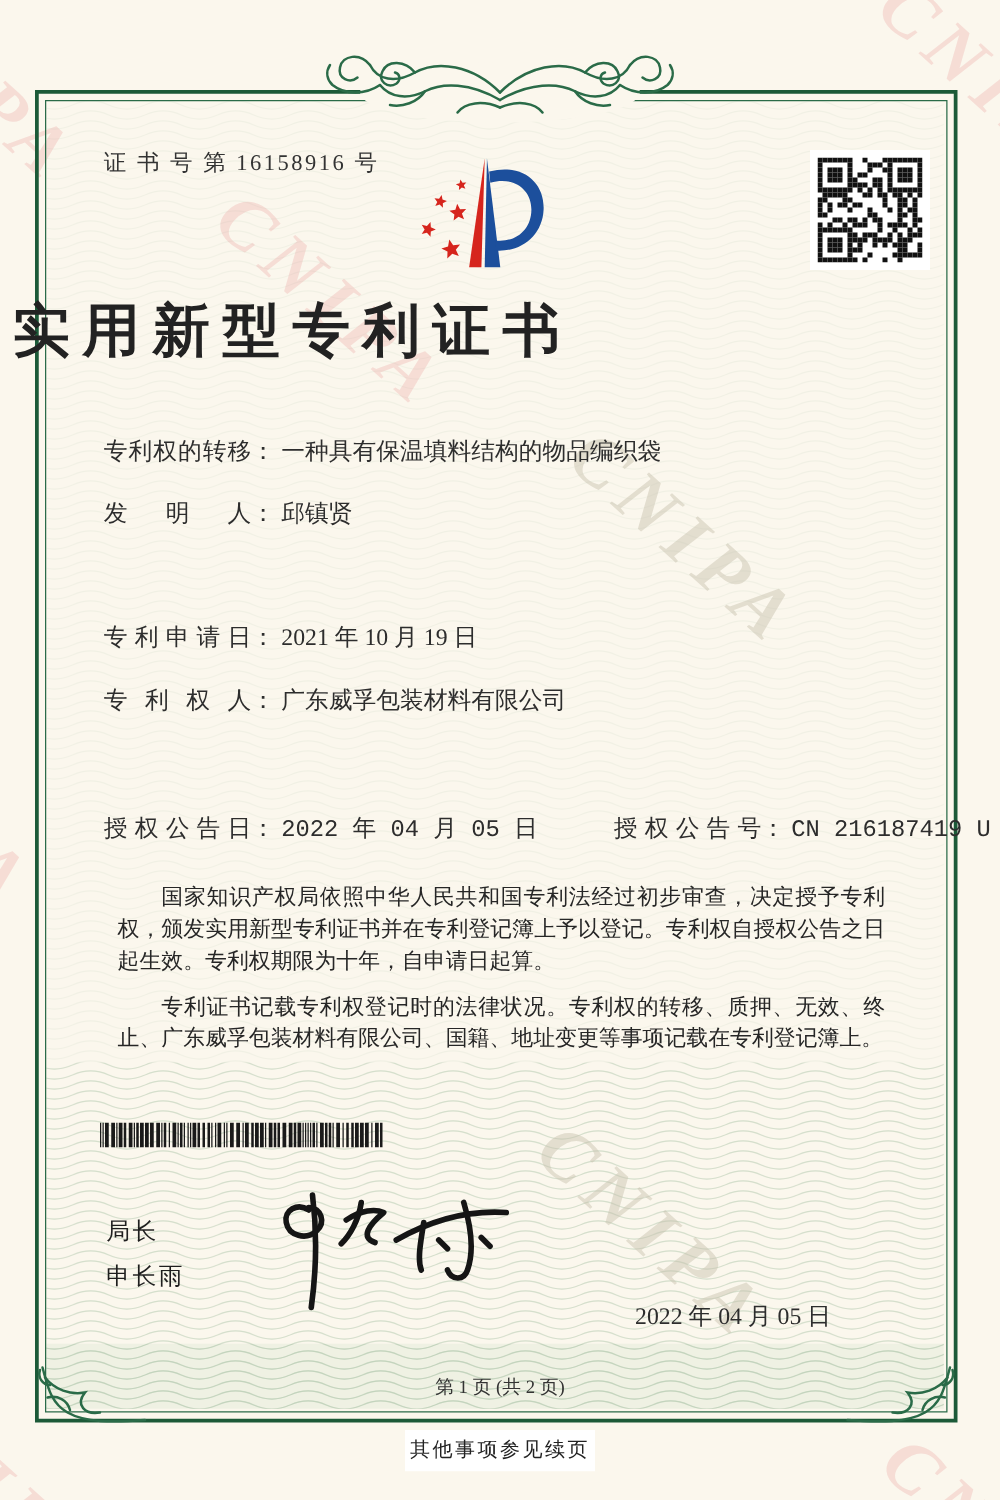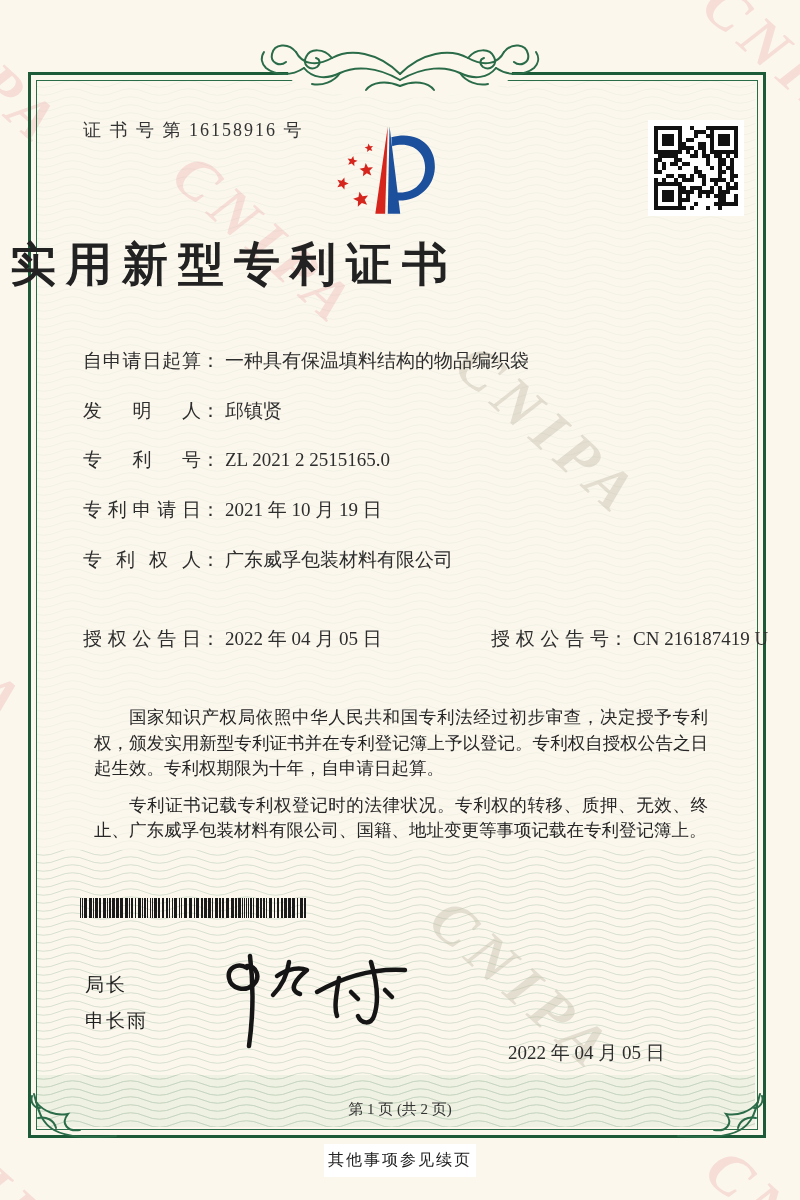--- a/index.html
+++ b/index.html
@@ -359,36 +359,33 @@
           <rect x="36" y="80" width="4" height="4" fill="#111"></rect>
           <rect x="52" y="80" width="4" height="4" fill="#111"></rect>
           <rect x="64" y="80" width="4" height="4" fill="#111"></rect>
         </g>
       </svg>
   </div>
 
   <div class="abs page-title">实用新型专利证书</div>
 
   <div class="frow" style="top:348px;">
-    <span class="flabel">自申请日起算</span><span class="fcolon">：</span><span>一种具有保温填料结构的物品编织袋</span>
+    <span class="flabel">专利权的转移</span><span class="fcolon">：</span><span>一种具有保温填料结构的物品编织袋</span>
   </div>
   <div class="frow" style="top:398px;">
     <span class="flabel">发明人</span><span class="fcolon">：</span><span>邱镇贤</span>
   </div>
-  <div class="frow" style="top:447px;">
-    <span class="flabel">专利号</span><span class="fcolon">：</span><span>ZL 2021 2 2515165.0</span>
-  </div>
   <div class="frow" style="top:497px;">
     <span class="flabel">专利申请日</span><span class="fcolon">：</span><span>2021 年 10 月 19 日</span>
   </div>
   <div class="frow" style="top:547px;">
     <span class="flabel">专利权人</span><span class="fcolon">：</span><span>广东威孚包装材料有限公司</span>
   </div>
 
-  <div class="frow" style="top:626px;width:636px;">
+  <div class="frow" style="top:650px;width:636px;font-family:Liberation Mono, monospace;">
     <span class="flabel">授权公告日</span><span class="fcolon">：</span><span>2022 年 04 月 05 日</span>
     <span class="grant-right">
       <span class="flabel">授权公告号</span><span class="fcolon">：</span><span>CN 216187419 U</span>
     </span>
   </div>
 
   <div class="body-text">
     <p>国家知识产权局依照中华人民共和国专利法经过初步审查，决定授予专利权，颁发实用新型专利证书并在专利登记簿上予以登记。专利权自授权公告之日起生效。专利权期限为十年，自申请日起算。</p>
     <p>专利证书记载专利权登记时的法律状况。专利权的转移、质押、无效、终止、广东威孚包装材料有限公司、国籍、地址变更等事项记载在专利登记簿上。</p>
   </div>

